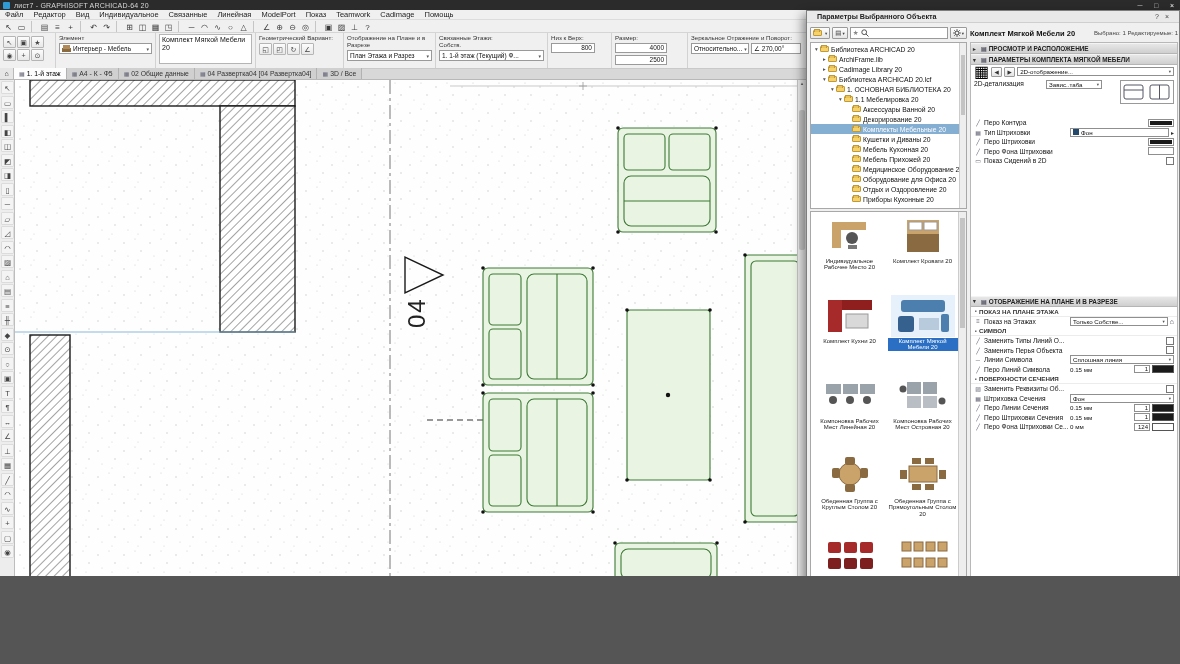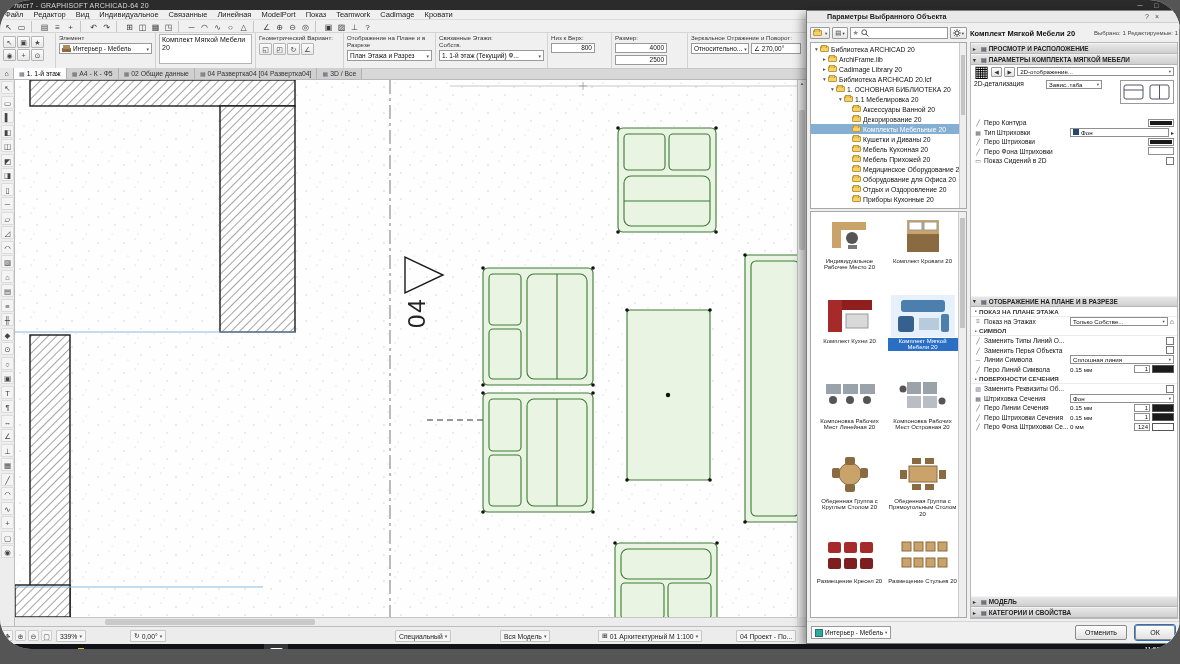--- a/index.html
+++ b/index.html
@@ -1,17 +1,17 @@
 <!DOCTYPE html>
 <html><head>
 <meta charset="utf-8">
 <style>
 *{margin:0;padding:0;box-sizing:border-box;font-family:"Liberation Sans",sans-serif;}
 html,body{width:1180px;height:664px;overflow:hidden;background:#555;}
-#root{position:absolute;left:0;top:0;width:1180px;height:649px;background:#f0f0f0;overflow:hidden;border-radius:31px;}
+#root{position:absolute;left:0;top:0;width:1180px;height:576px;background:#f0f0f0;overflow:hidden;}
 
 
 .titlebar{position:absolute;left:0;top:0;width:1180px;height:10px;background:#2b2b2b;color:#d8d8d8;display:flex;align-items:center;font-size:7px;z-index:5;}
 .app-ico{width:7px;height:7px;background:#2e9bd6;margin:0 4px 0 3px;border-radius:1px;}
 .tb-title{flex:0 0 auto;letter-spacing:.2px;}
 .win-btns{margin-left:auto;display:flex;}
 .win-btns span{width:16px;text-align:center;font-size:7px;color:#ccc;cursor:default;}
 .win-btns span:last-child{color:#fff;}
 
 .menubar{position:absolute;left:0;top:10px;width:1180px;height:10px;background:#f0f0f0;border-bottom:1px solid #dcdcdc;display:flex;align-items:center;font-size:7.5px;color:#222;}
@@ -54,21 +54,21 @@
 
 
 .statusbar{position:absolute;left:0;top:626px;width:1180px;height:18px;background:#ececec;border-top:1px solid #bdbdbd;font-size:6.8px;color:#222;}
 .sb-icons{position:absolute;left:2px;top:3px;display:flex;gap:2px;}
 .sb-ico{width:11px;height:11px;line-height:11px;text-align:center;font-size:7px;color:#444;border:1px solid #cdcdcd;background:#f6f6f6;border-radius:1px;}
 .sb-chip{position:absolute;top:3px;height:12px;display:flex;align-items:center;gap:2px;padding:0 3px;border:1px solid #c6c6c6;background:#f6f6f6;border-radius:1px;white-space:nowrap;}
 .sb-chip .dd{font-size:5px;color:#555;}
 
 
 .dialog{position:absolute;left:806px;top:10px;width:374px;height:634px;background:#f0f0f0;border:1px solid #7e7e7e;box-shadow:-3px 4px 10px rgba(0,0,0,.45);z-index:10;}
-.dlg-title{position:absolute;left:0;top:0;width:100%;height:12px;background:#e9e9e9;border-bottom:1px solid #cfcfcf;display:flex;align-items:center;font-size:7.2px;font-weight:bold;color:#222;padding:0 20px;}
+.dlg-title{position:absolute;left:0;top:0;width:100%;height:12px;background:#e9e9e9;border-bottom:1px solid #cfcfcf;display:flex;align-items:center;font-size:7.2px;font-weight:bold;color:#222;padding:0 10px;}
 .dlg-ctrl{margin-left:auto;display:flex;gap:6px;font-weight:normal;color:#444;font-size:7px;}
 .dlg-toolrow{position:absolute;left:3px;top:14px;width:157px;height:16px;display:flex;align-items:center;gap:2px;}
 .mini-btn{height:12px;border:1px solid #9a9a9a;background:linear-gradient(#fdfdfd,#e6e6e6);display:flex;align-items:center;padding:0 2px;gap:1px;font-size:6.5px;color:#444;border-radius:1px;}
 .searchbox{flex:1;height:12px;background:#fff;border:1px solid #9a9a9a;display:flex;align-items:center;gap:2px;padding:0 2px;}
 .searchbox .star{font-size:6.5px;color:#888;}
 .dlg-header{position:absolute;left:163px;top:14px;width:208px;height:16px;display:flex;align-items:center;}
 .hdr-title{font-size:7.5px;font-weight:bold;color:#111;white-space:nowrap;}
 .hdr-sel{margin-left:auto;font-size:6px;color:#444;white-space:nowrap;}
 
 .tree-pane{position:absolute;left:3px;top:31px;width:157px;height:167px;background:#fff;border:1px solid #a8a8a8;overflow:hidden;padding-top:1px;}
@@ -166,21 +166,21 @@
       <div class="menu-item">Файл</div>
       <div class="menu-item">Редактор</div>
       <div class="menu-item">Вид</div>
       <div class="menu-item">Индивидуальное</div>
       <div class="menu-item">Связанные</div>
       <div class="menu-item">Линейная</div>
       <div class="menu-item">ModelPort</div>
       <div class="menu-item">Показ</div>
       <div class="menu-item">Teamwork</div>
       <div class="menu-item">Cadimage</div>
-      <div class="menu-item">Кровати</div>
+      <div class="menu-item">Помощь</div>
     </div>
   <div class="toolbar">
       <div class="tb-btn">↖</div>
       <div class="tb-btn">▭</div>
       <div class="tb-sep"></div>
       <div class="tb-btn">▤</div>
       <div class="tb-btn">≡</div>
       <div class="tb-btn">+</div>
       <div class="tb-sep"></div>
       <div class="tb-btn">↶</div>

